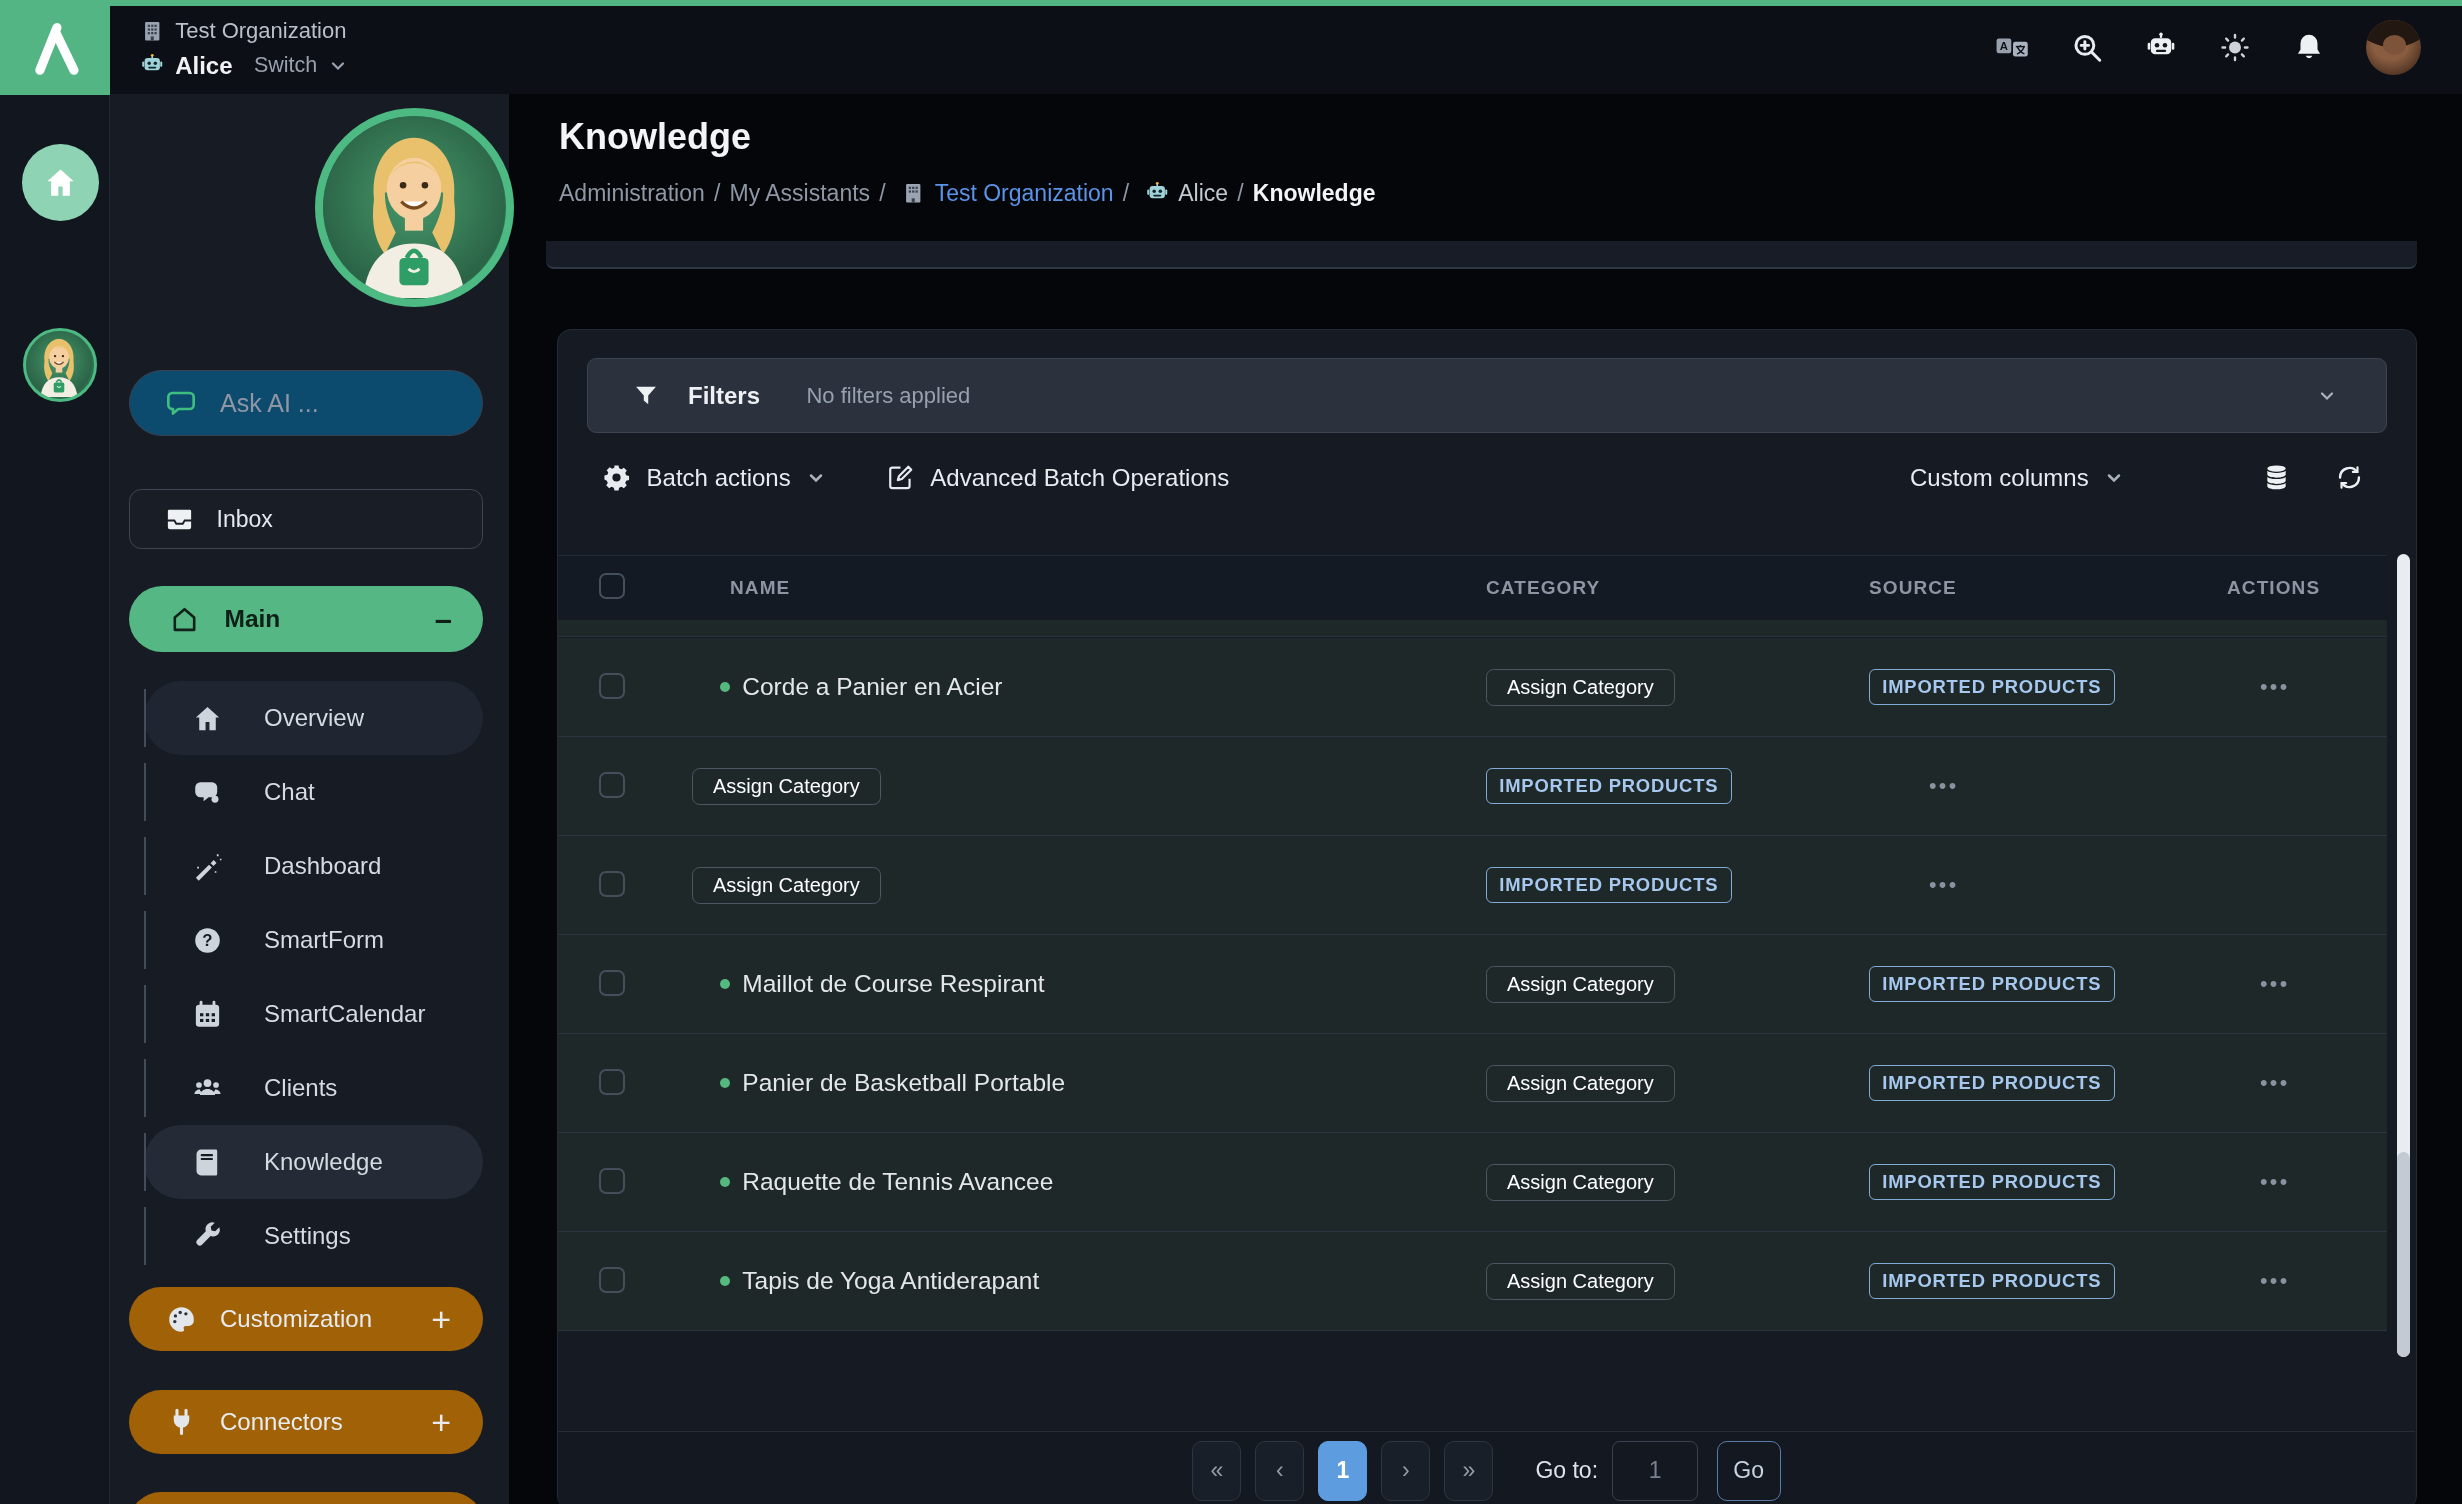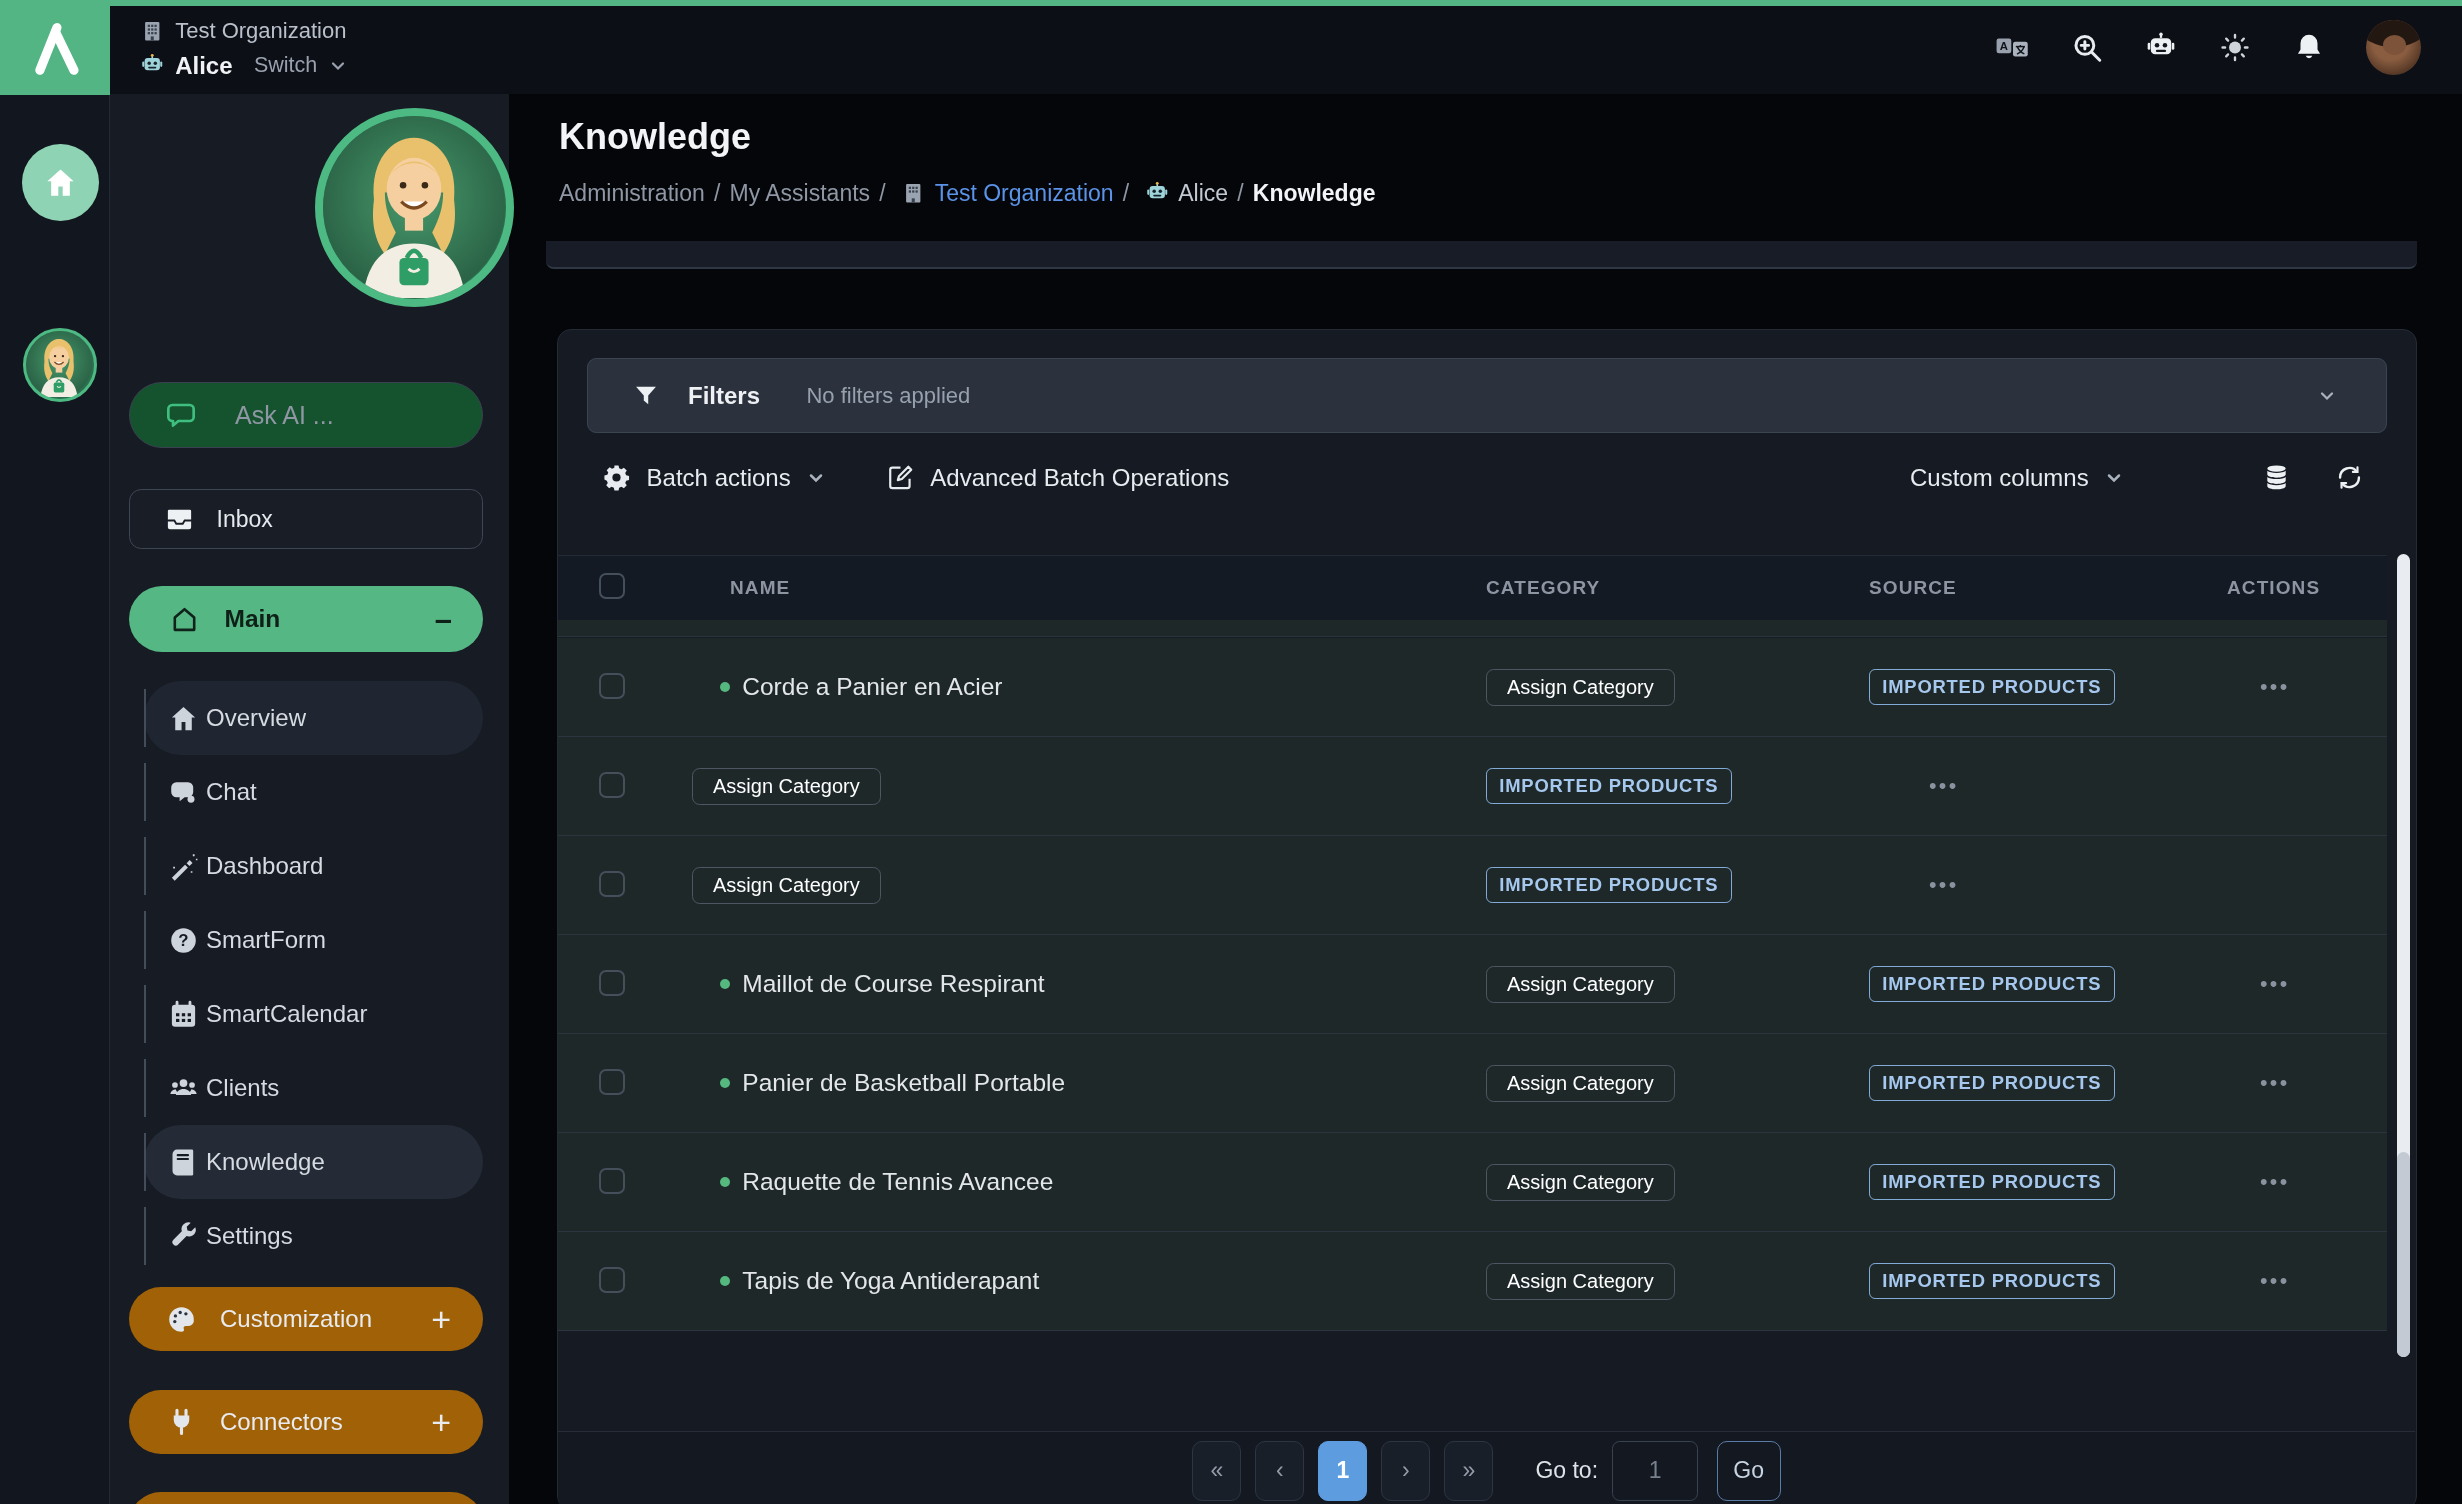--- a/index.html
+++ b/index.html
@@ -26,29 +26,29 @@
 
   
   .rail { position:absolute; left:0; top:95px; width:110px; height:1409px; background:#12161e; border-right:1.5px solid #222935; z-index:4; }
   .rail-home { position:absolute; left:21.5px; top:49px; width:77px; height:77px; border-radius:50%; background:#8ed4b4; display:flex; align-items:center; justify-content:center; cursor:pointer; }
   .rail-avatar { position:absolute; left:23px; top:233px; width:74px; height:74px; border-radius:50%; border:3.8px solid #4cba82; overflow:hidden; background:#2c6e4f; }
 
   
   .sidebar { position:absolute; left:110px; top:94px; width:399px; height:1411px; background:#171b24; z-index:3; }
   .sb-avatar { position:absolute; left:205px; top:14px; width:199px; height:199px; border-radius:50%; border:8.4px solid #4cba82; overflow:hidden; background:#2c6e4f; }
   .sb-switch { position:absolute; left:0; top:313px; width:399px; text-align:center; font-size:22px; color:#b9c0ca; display:flex; justify-content:center; align-items:center; gap:12.3px; cursor:pointer; }
-  .ask-ai { position:absolute; left:19px; top:288px; width:354px; height:66px; border:1.5px solid #3a4150; background:#14532d; border-radius:34px; display:flex; align-items:center; padding-left:35px; gap:38px; cursor:text; }
+  .ask-ai { position:absolute; left:19px; top:276px; width:354px; height:66px; border:1.5px solid #3a4150; background:#0c4a6e; border-radius:34px; display:flex; align-items:center; padding-left:35px; gap:23px; cursor:text; }
   .ask-ai .ph { font-size:25px; color:#8f97a4; }
   .inbox-btn { position:absolute; left:19px; top:395px; width:354px; height:60px; border:1.5px solid #3f4653; background:#181d26; border-radius:12.3px; display:flex; align-items:center; padding-left:34px; gap:21.5px; cursor:pointer; }
   .inbox-btn .lbl { font-size:23px; color:#e6e9ed; }
   .main-pill { position:absolute; left:19px; top:492px; width:354px; height:66px; background:#55b884; border-radius:33px; display:flex; align-items:center; padding:0 31px 0 40px; gap:24.5px; cursor:pointer; }
   .main-pill .lbl { font-size:24.5px; font-weight:600; color:#0f2018; flex:1; }
   .main-pill .minus { font-size:31px; font-weight:bold; color:#0f2018; line-height:1; }
   .nav-list { position:absolute; left:34px; top:587px; width:339px; }
-  .nav-item { position:relative; height:74px; display:flex; align-items:center; gap:7px; padding-left:24px; cursor:pointer; }
+  .nav-item { position:relative; height:74px; display:flex; align-items:center; gap:41px; padding-left:48px; cursor:pointer; }
   .nav-item .seg { position:absolute; left:0; top:7.7px; bottom:7.7px; width:2.3px; background:#434c59; }
   .nav-item.active { background:#1f2631; border-radius:37px; }
   .nav-item.current { background:#242b36; }
   .nav-icon { width:31px; height:31px; color:#ced4dc; flex:0 0 auto; }
   .nav-icon svg { width:31px; height:31px; }
   .nav-label { font-size:24px; color:#d6dae1; }
   .section-pill { position:absolute; left:19px; width:354px; height:64px; background:#a16207; border-radius:32px; display:flex; align-items:center; padding:0 32px 0 37px; gap:23px; cursor:pointer; }
   .section-pill .lbl { font-size:24px; color:#e8ebef; flex:1; }
   .section-pill .plus { font-size:34px; color:#e8ebef; font-weight:300; line-height:1; }
   .sec-icon { width:31px; height:31px; color:#e3e7ec; }

